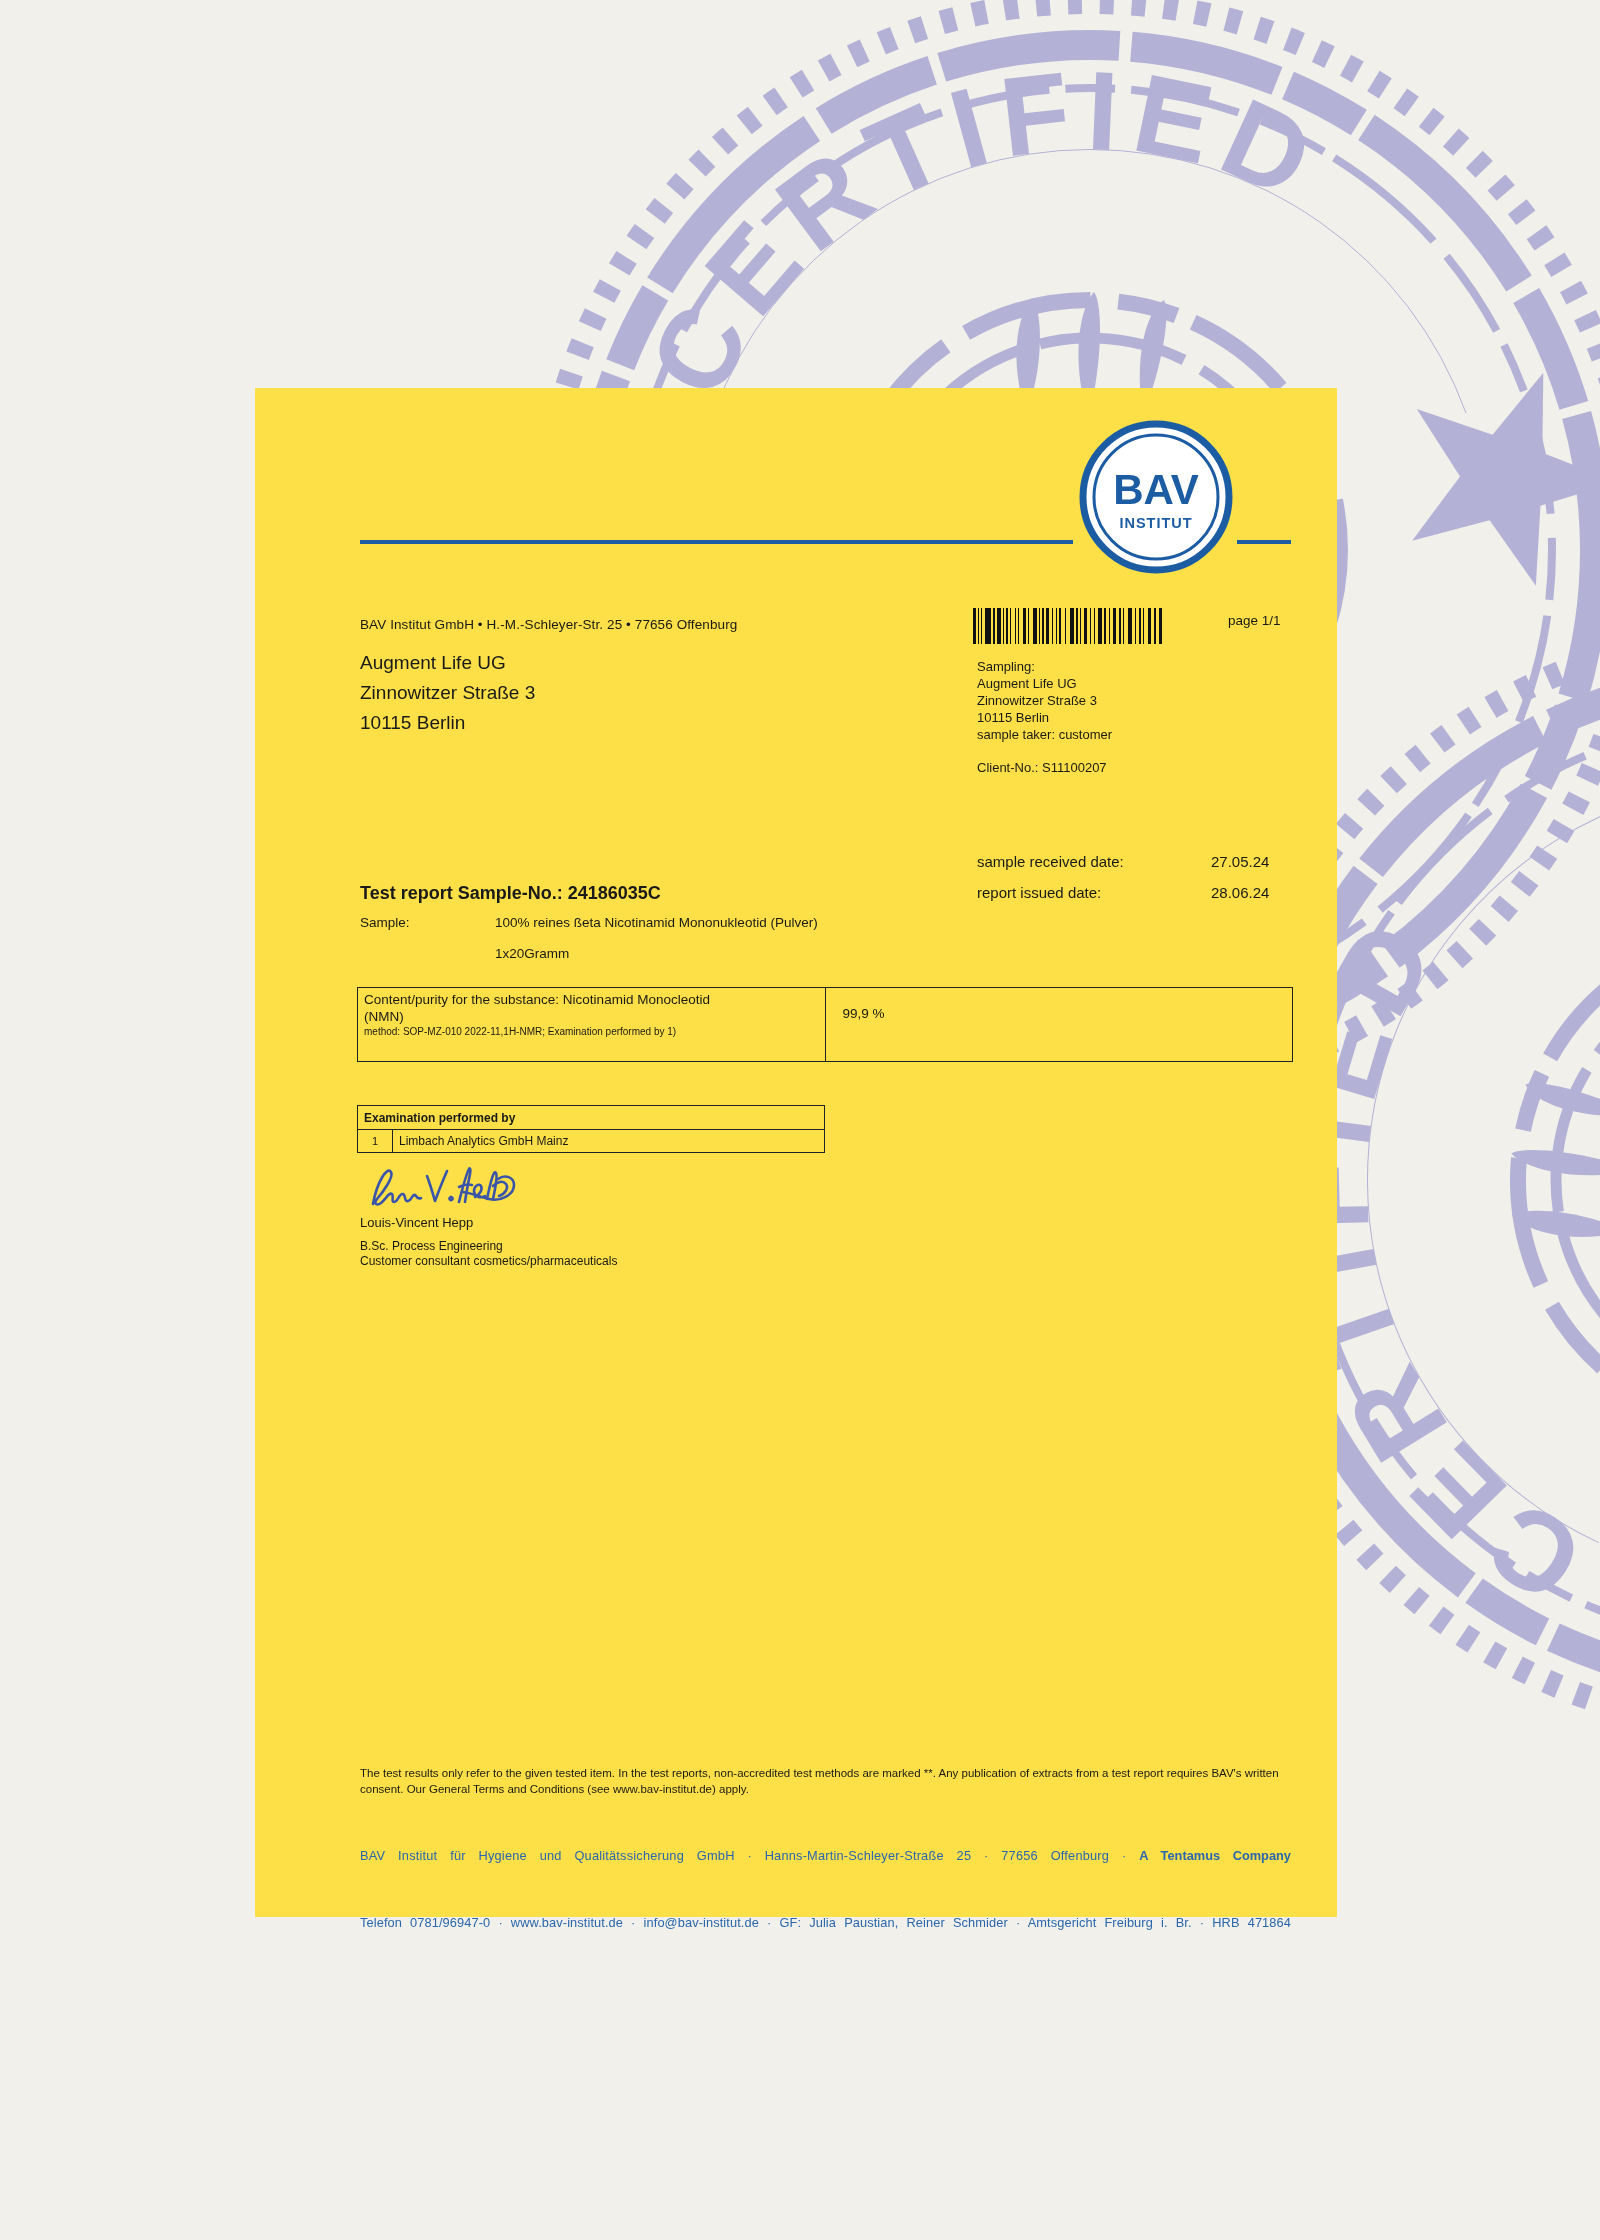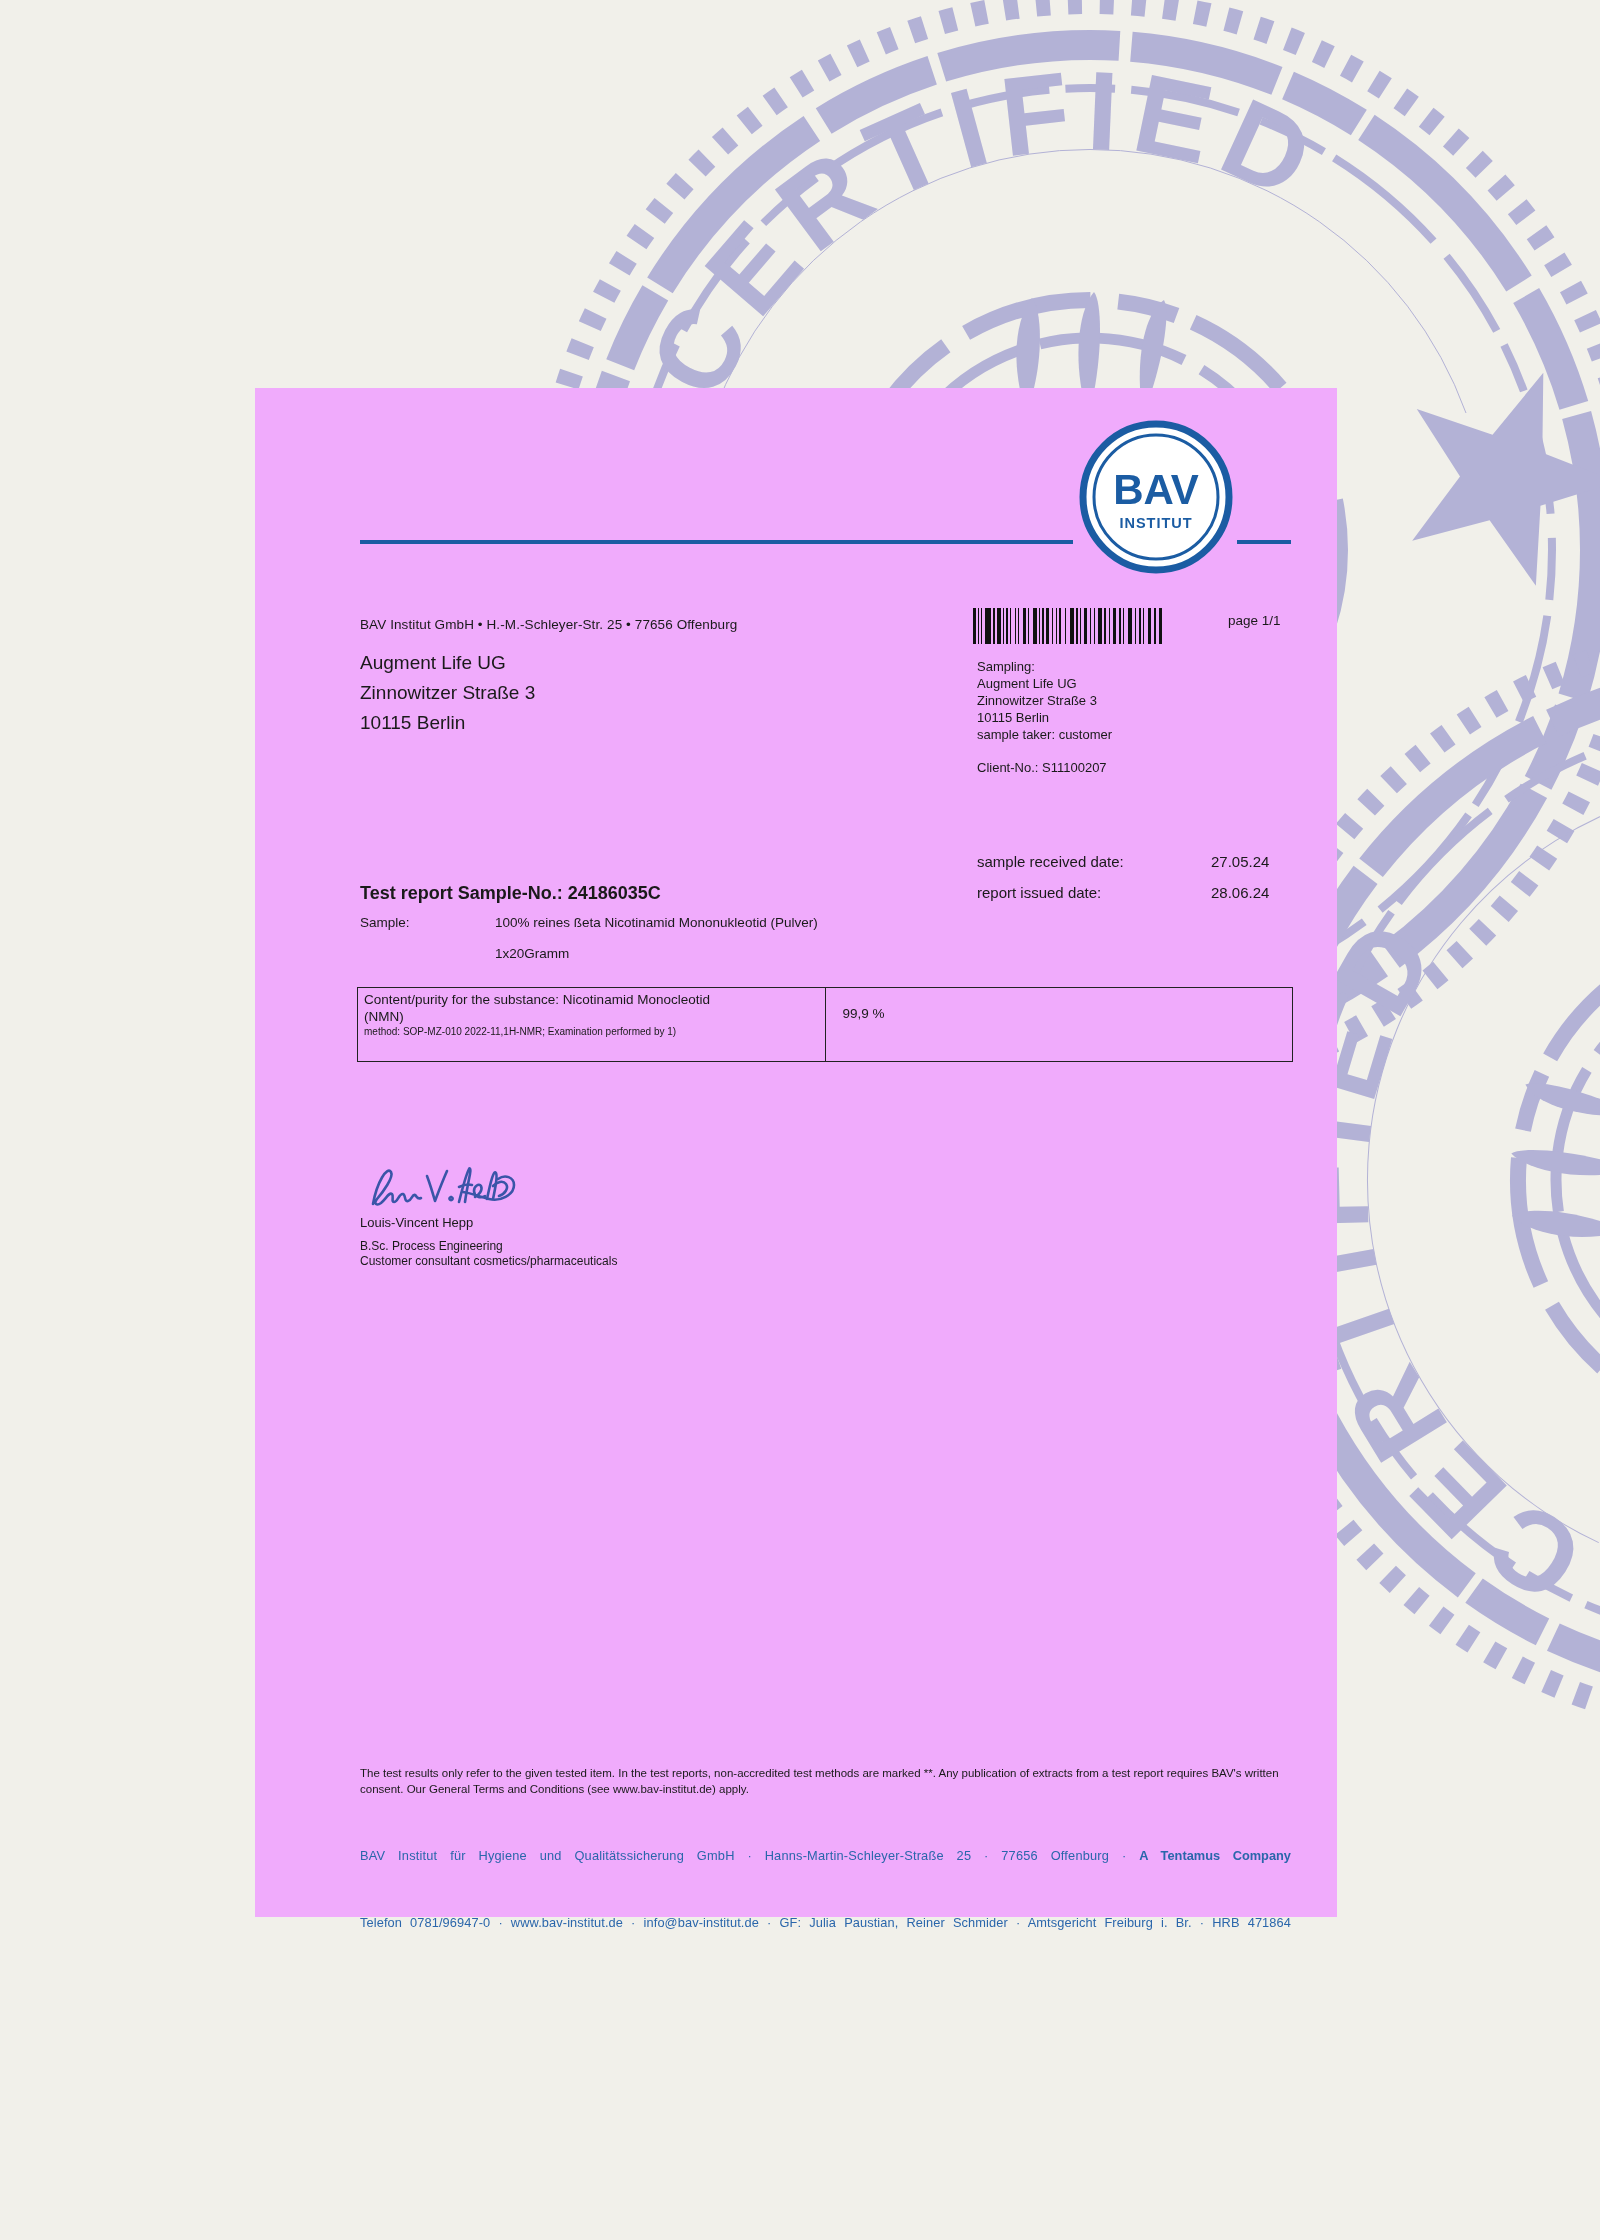--- a/index.html
+++ b/index.html
@@ -9,21 +9,21 @@
     position:relative;
     overflow:hidden;
     font-family:"Liberation Sans","DejaVu Sans",sans-serif;
     color:#1a1a1a;
   }
   
   .watermark{position:absolute;left:0;top:0;width:1600px;height:2240px;z-index:0;}
   
   .page{
     position:absolute;left:255px;top:388px;width:1082px;height:1529px;
-    background:#f0abfc;z-index:1;
+    background:#fde047;z-index:1;
   }
   .abs{position:absolute;}
   .sender-line{left:105px;top:229px;font-size:13.5px;letter-spacing:.1px;}
   .recipient{left:105px;top:260px;font-size:19px;line-height:30px;}
   .rule{background:#1b5ca3;height:4px;top:152px;}
   .rule-left{left:105px;width:713px;}
   .rule-right{left:982px;width:54px;}
   .logo-svg{left:816px;top:24px;}
   .barcode{left:718px;top:220px;}
   .page-label{left:973px;top:225px;font-size:13.5px;}
@@ -200,20 +200,33 @@
           <div class="exam-main">Content/purity for the substance: Nicotinamid Monocleotid</div>
           <div class="exam-main">(NMN)</div>
           <div class="exam-method">method: SOP-MZ-010 2022-11,1H-NMR; Examination performed by 1)</div>
         </td>
         <td class="td-result">99,9 %</td>
       </tr>
     </tbody>
       </table>
   </div>
 
+  <div class="abs t2">
+    <table>
+      <tbody>
+          <tr>
+        <th colspan="2">Examination performed by</th>
+      </tr>
+      <tr>
+        <td class="td-no">1</td>
+        <td>Limbach Analytics GmbH Mainz</td>
+      </tr>
+    </tbody>
+      </table>
+  </div>
 
   <svg class="abs signature" width="150" height="58" viewBox="0 0 150 58">
     <g fill="none" stroke="#3a55a8" stroke-width="2.6" stroke-linecap="round" stroke-linejoin="round">
       <path d="M6 46 C10 24 20 8 24 14 C27 19 16 34 10 41 C6 46 10 48 14 45 C19 41 22 34 25 36 C27 38 24 44 27 44 C31 44 32 35 36 36 C39 37 37 44 41 43 C45 42 45 36 48 37 C50 38 50 42 54 40"></path>
       <path d="M60 18 C63 26 66 36 68 43 C71 35 76 22 80 13"></path>
       <path d="M84 39 a1.6 1.6 0 1 0 .1 0"></path>
       <path d="M92 44 C96 28 100 15 102 11 C103 9 104 12 103 16 C101 26 99 36 98 44"></path>
       <path d="M92 29 C96 27 101 26 105 27"></path>
       <path d="M108 39 C112 37 116 32 114 28 C112 25 107 28 107 33 C107 38 113 41 118 38"></path>
       <path d="M120 41 C124 22 127 11 129 15 C131 19 128 31 126 41"></path>

